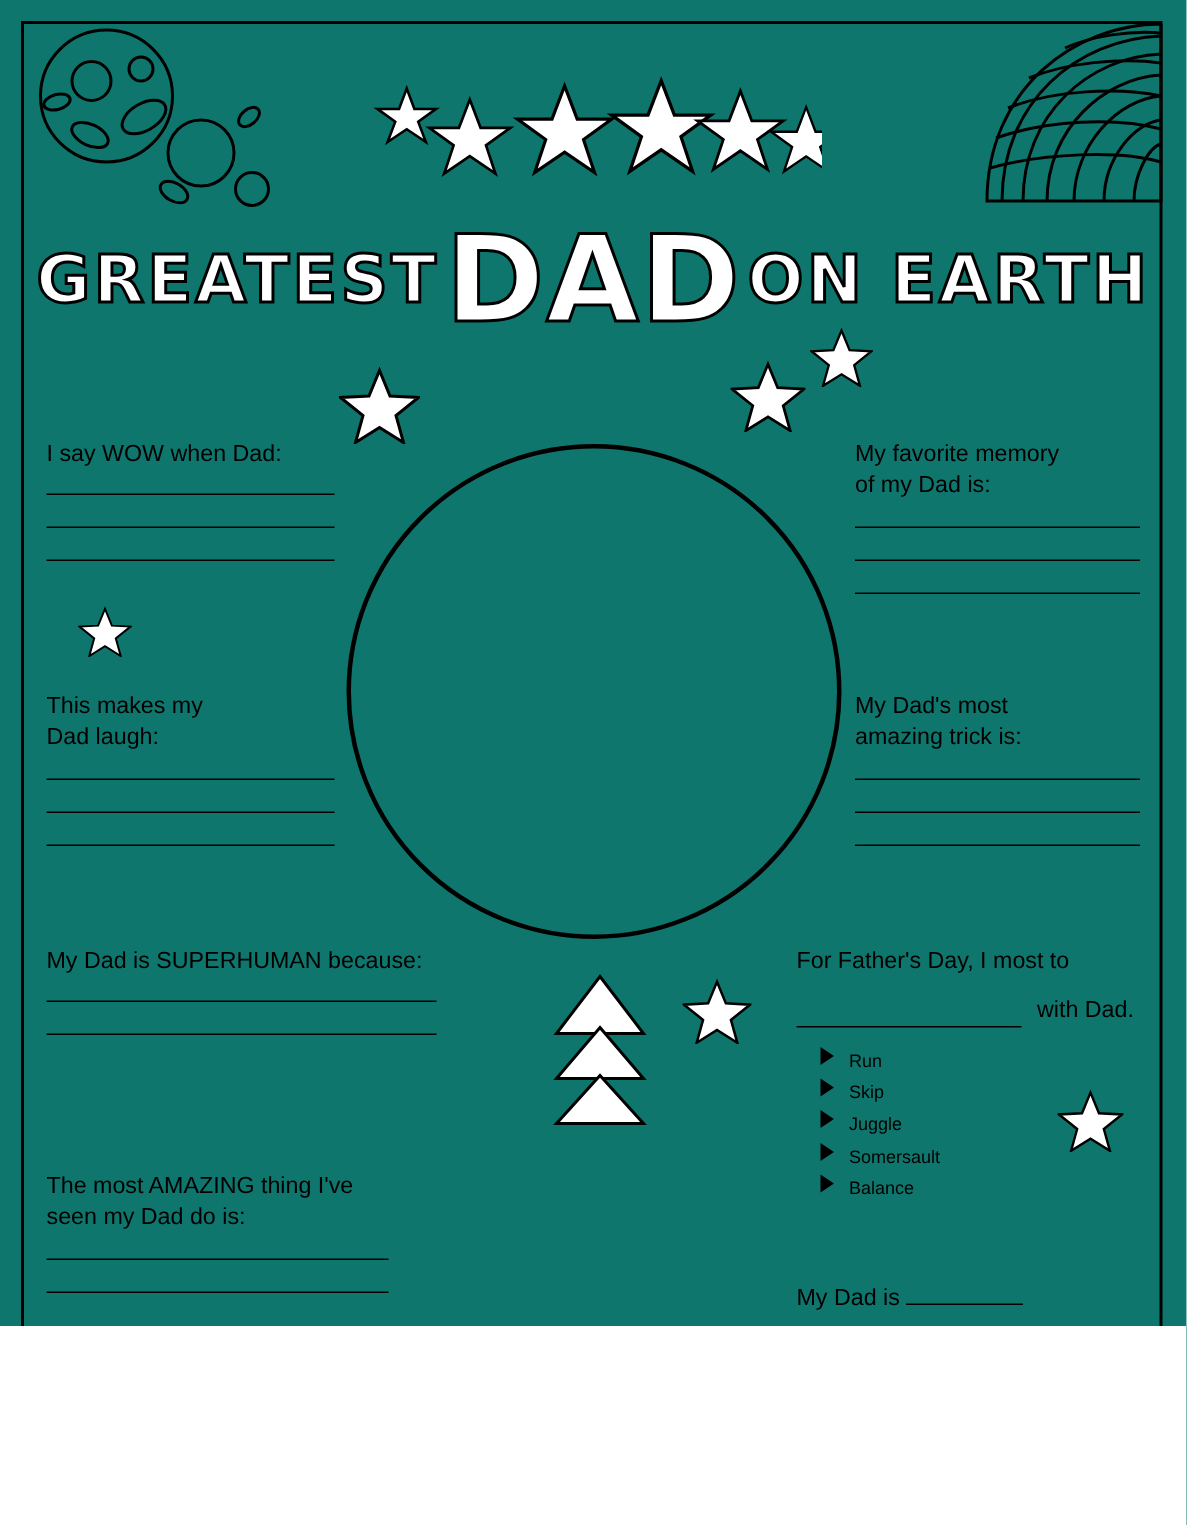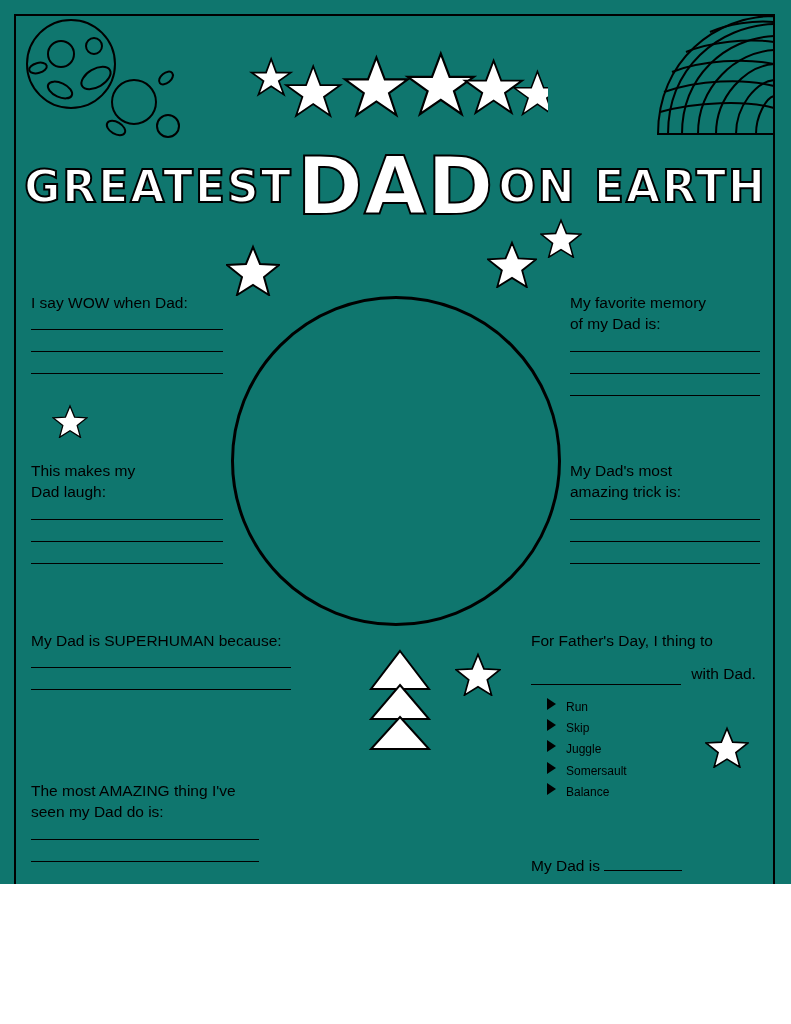--- a/index.html
+++ b/index.html
@@ -305,21 +305,21 @@
 
   <div class="prompt" style="left:570px;top:460px;width:190px;">
     <div class="ptext">My Dad's most
 amazing trick is:</div>
     <div class="rule first"></div>
     <div class="rule"></div>
     <div class="rule"></div>
   </div>
 
   <div class="prompt" style="left:531px;top:630px;width:232px;">
-    <div>For Father's Day, I thing to</div>
+    <div>For Father's Day, I most to</div>
     <div style="margin-top:12px;">
       <span class="fd-line"></span>
       <span style="margin-left:6px;">with Dad.</span>
     </div>
     <ul class="choices">
       <li><span class="tri"></span><span>Run</span></li>
       <li><span class="tri"></span><span>Skip</span></li>
       <li><span class="tri"></span><span>Juggle</span></li>
       <li><span class="tri"></span><span>Somersault</span></li>
       <li><span class="tri"></span><span>Balance</span></li>

